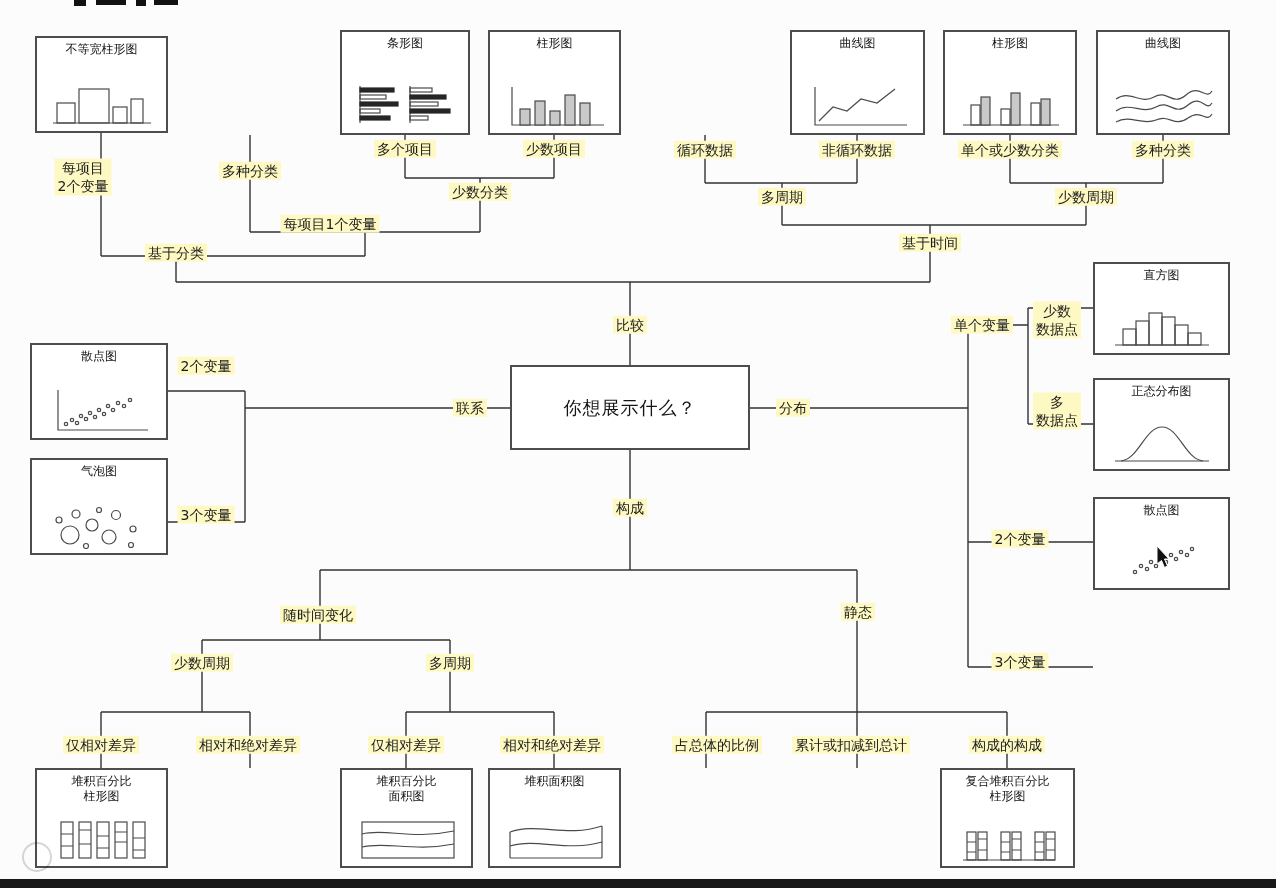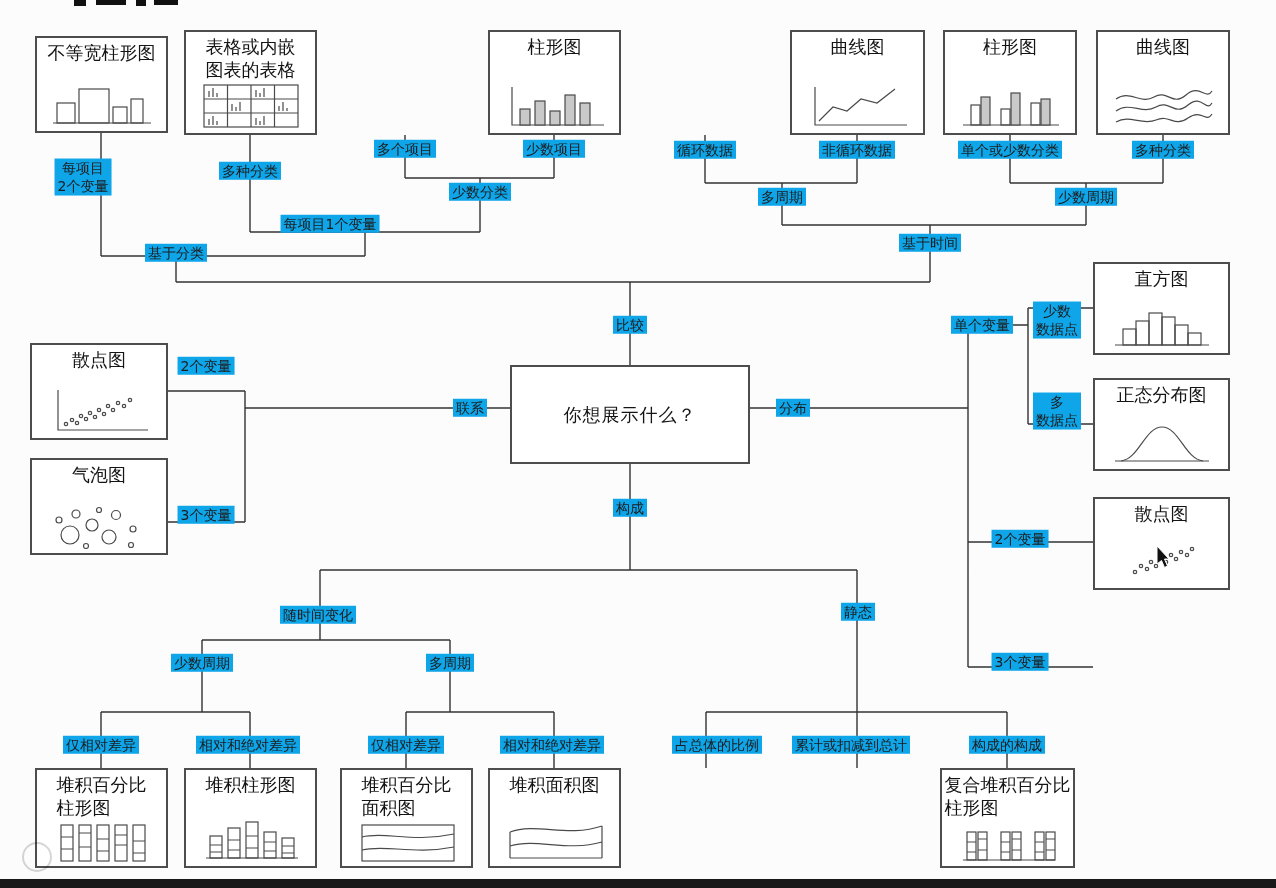--- a/index.html
+++ b/index.html
@@ -4,30 +4,30 @@
 <style>
   html,body{margin:0;padding:0;background:#e9e9e9;}
   .stage{
     position:relative;width:1276px;height:888px;margin:0 auto;
     background:#fcfcfc;overflow:hidden;
     font-family:"DejaVu Sans",sans-serif;color:#1c1c1c;
   }
   svg.lines{position:absolute;left:0;top:0;z-index:1;}
   .lbl{
     position:absolute;z-index:2;transform:translate(-50%,-50%);
-    background:#0ea5e9;padding:0 3px;font-size:14px;line-height:1.32;
+    background:#fef9c3;padding:0 3px;font-size:14px;line-height:1.32;
     text-align:center;white-space:pre-line;color:#1c1c1c;
   }
   .box{
     position:absolute;z-index:2;background:#ffffff;
     border:2px solid #4d4d4d;box-sizing:border-box;
     display:flex;flex-direction:column;align-items:center;
   }
   .box-title{
-    padding-top:4px;font-size:18px;line-height:1.25;
+    padding-top:4px;font-size:12px;line-height:1.25;text-align:center;
     white-space:pre-line;color:#141414;
   }
   .box-icon{margin-top:auto;margin-bottom:4px;flex-shrink:0;}
   .box-icon rect,.box-icon path,.box-icon circle,.box-icon polygon,.box-icon polyline{
     stroke:#4a4a4a;stroke-width:1.2;fill:none;
   }
   .box-icon .f{fill:#262626;stroke:#262626;}
   .box-icon .g{fill:#c9c9c9;}
   .box-icon .d{fill:#333;stroke:none;}
   .box-icon .cursor{fill:#111;stroke:#fff;stroke-width:1;}
@@ -107,45 +107,52 @@
   <div class="lbl" style="left:202px;top:663px">少数周期</div>
   <div class="lbl" style="left:450px;top:663px">多周期</div>
   <div class="lbl" style="left:101px;top:745px">仅相对差异</div>
   <div class="lbl" style="left:248px;top:745px">相对和绝对差异</div>
   <div class="lbl" style="left:406px;top:745px">仅相对差异</div>
   <div class="lbl" style="left:552px;top:745px">相对和绝对差异</div>
   <div class="lbl" style="left:717px;top:745px">占总体的比例</div>
   <div class="lbl" style="left:851px;top:745px">累计或扣减到总计</div>
   <div class="lbl" style="left:1007px;top:745px">构成的构成</div>
 
-  <div class="center-box" style="left:510px;top:365px;width:240px;height:99px">
+  <div class="center-box" style="left:510px;top:365px;width:240px;height:85px">
     <span>你想展示什么？</span>
   </div>
 
   <div class="box" style="left:35px;top:36px;width:133px;height:97px">
     <div class="box-title">不等宽柱形图</div>
     <svg class="box-icon" width="106" height="46" viewBox="0 0 106 46">
       <path d="M4,42 H102"></path>
         <rect x="8" y="22" width="18" height="20"></rect>
         <rect x="30" y="8" width="30" height="34"></rect>
         <rect x="64" y="26" width="14" height="16"></rect>
         <rect x="82" y="18" width="12" height="24"></rect>
     </svg>
   </div>
 
-  <div class="box" style="left:184px;top:30px;width:133px;height:105px">
-    <div class="box-title">表格或内嵌
-图表的表格</div>
-    <svg class="box-icon" width="106" height="46" viewBox="0 0 106 46">
-      <rect x="6" y="2" width="94" height="42"></rect>
-      <path d="M29.5,2 V44 M53,2 V44 M76.5,2 V44 M6,16 H100 M6,30 H100"></path>
-      <path d="M11,14 V8 M15,14 V5 M19,14 V10 M58,14 V7 M62,14 V10 M66,14 V5 M34,28 V21 M38,28 V24 M42,28 V19 M81,28 V23 M85,28 V19 M89,28 V25 M11,42 V36 M15,42 V33 M19,42 V38 M58,42 V35 M62,42 V38 M66,42 V33"></path>
-    </svg>
-  </div>
-
+
+  <div class="box" style="left:340px;top:30px;width:130px;height:105px">
+    <div class="box-title">条形图</div>
+    <svg class="box-icon" width="106" height="46" viewBox="0 0 106 46">
+      <path d="M8,3 V40 M58,3 V40"></path>
+      <rect class="f" x="8" y="5" width="34" height="4"></rect>
+        <rect x="8" y="12" width="26" height="4"></rect>
+        <rect class="f" x="8" y="19" width="38" height="4"></rect>
+        <rect x="8" y="26" width="20" height="4"></rect>
+        <rect class="f" x="8" y="33" width="30" height="4"></rect>
+      <rect x="58" y="5" width="22" height="4"></rect>
+        <rect class="f" x="58" y="12" width="36" height="4"></rect>
+        <rect x="58" y="19" width="28" height="4"></rect>
+        <rect class="f" x="58" y="26" width="40" height="4"></rect>
+        <rect x="58" y="33" width="18" height="4"></rect>
+    </svg>
+  </div>
 
   <div class="box" style="left:488px;top:30px;width:133px;height:105px">
     <div class="box-title">柱形图</div>
     <svg class="box-icon" width="106" height="46" viewBox="0 0 106 46">
       <path d="M10,4 V42 H102"></path>
       <rect class="g" x="18" y="26" width="10" height="16"></rect>
         <rect class="g" x="33" y="18" width="10" height="24"></rect>
         <rect class="g" x="48" y="28" width="10" height="14"></rect>
         <rect class="g" x="63" y="12" width="10" height="30"></rect>
         <rect class="g" x="78" y="20" width="10" height="22"></rect>
@@ -271,32 +278,20 @@
     <svg class="box-icon" width="106" height="46" viewBox="0 0 106 46">
       <rect x="12" y="6" width="12" height="36"></rect>
         <rect x="30" y="6" width="12" height="36"></rect>
         <rect x="48" y="6" width="12" height="36"></rect>
         <rect x="66" y="6" width="12" height="36"></rect>
         <rect x="84" y="6" width="12" height="36"></rect>
       <path d="M12,18 h12 M12,30 h12 M30,14 h12 M30,28 h12 M48,20 h12 M48,32 h12 M66,16 h12 M66,26 h12 M84,22 h12 M84,34 h12"></path>
     </svg>
   </div>
 
-  <div class="box" style="left:184px;top:768px;width:133px;height:100px">
-    <div class="box-title">堆积柱形图</div>
-    <svg class="box-icon" width="106" height="46" viewBox="0 0 106 46">
-      <path d="M8,42 H100"></path>
-      <rect x="12" y="20" width="12" height="22"></rect>
-        <rect x="30" y="12" width="12" height="30"></rect>
-        <rect x="48" y="6" width="12" height="36"></rect>
-        <rect x="66" y="16" width="12" height="26"></rect>
-        <rect x="84" y="22" width="12" height="20"></rect>
-      <path d="M12,29 h12 M12,36 h12 M30,24 h12 M30,34 h12 M48,20 h12 M48,32 h12 M66,26 h12 M66,35 h12 M84,30 h12 M84,37 h12"></path>
-    </svg>
-  </div>
 
   <div class="box" style="left:340px;top:768px;width:133px;height:100px">
     <div class="box-title">堆积百分比
 面积图</div>
     <svg class="box-icon" width="106" height="46" viewBox="0 0 106 46">
       <rect x="8" y="6" width="92" height="36"></rect>
       <path d="M8,18 C30,12 58,24 100,15"></path>
       <path d="M8,31 C30,25 60,36 100,28"></path>
     </svg>
   </div>

